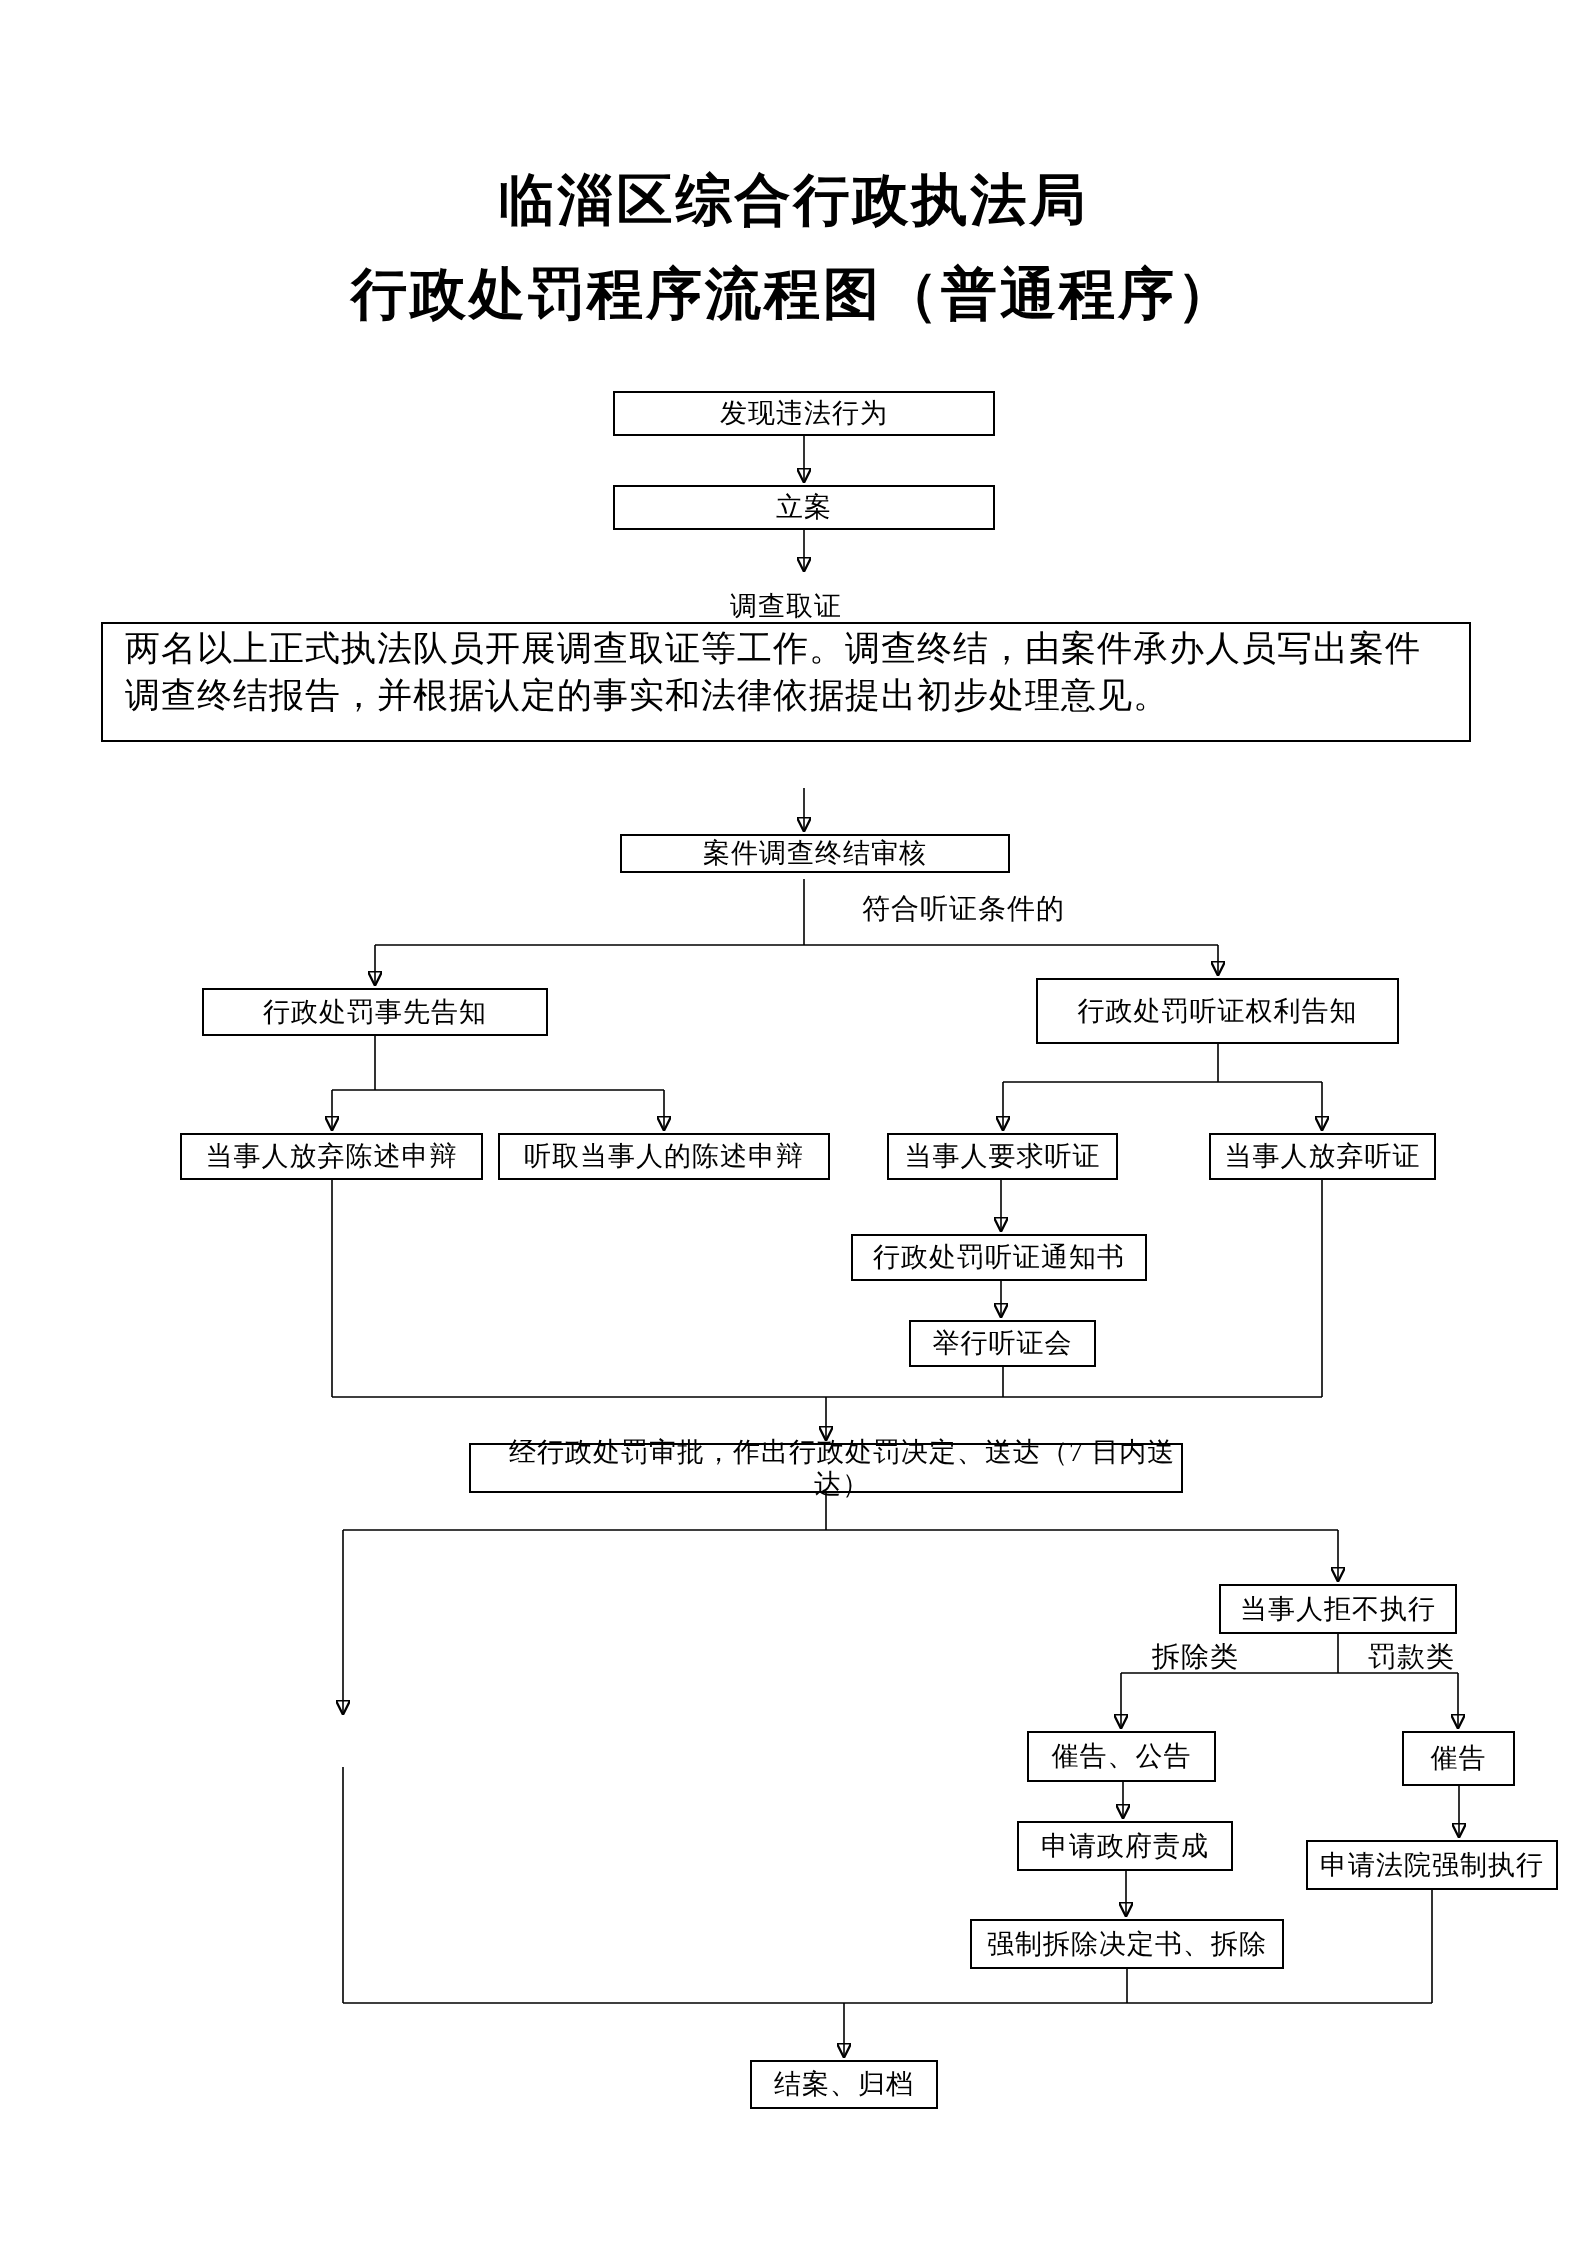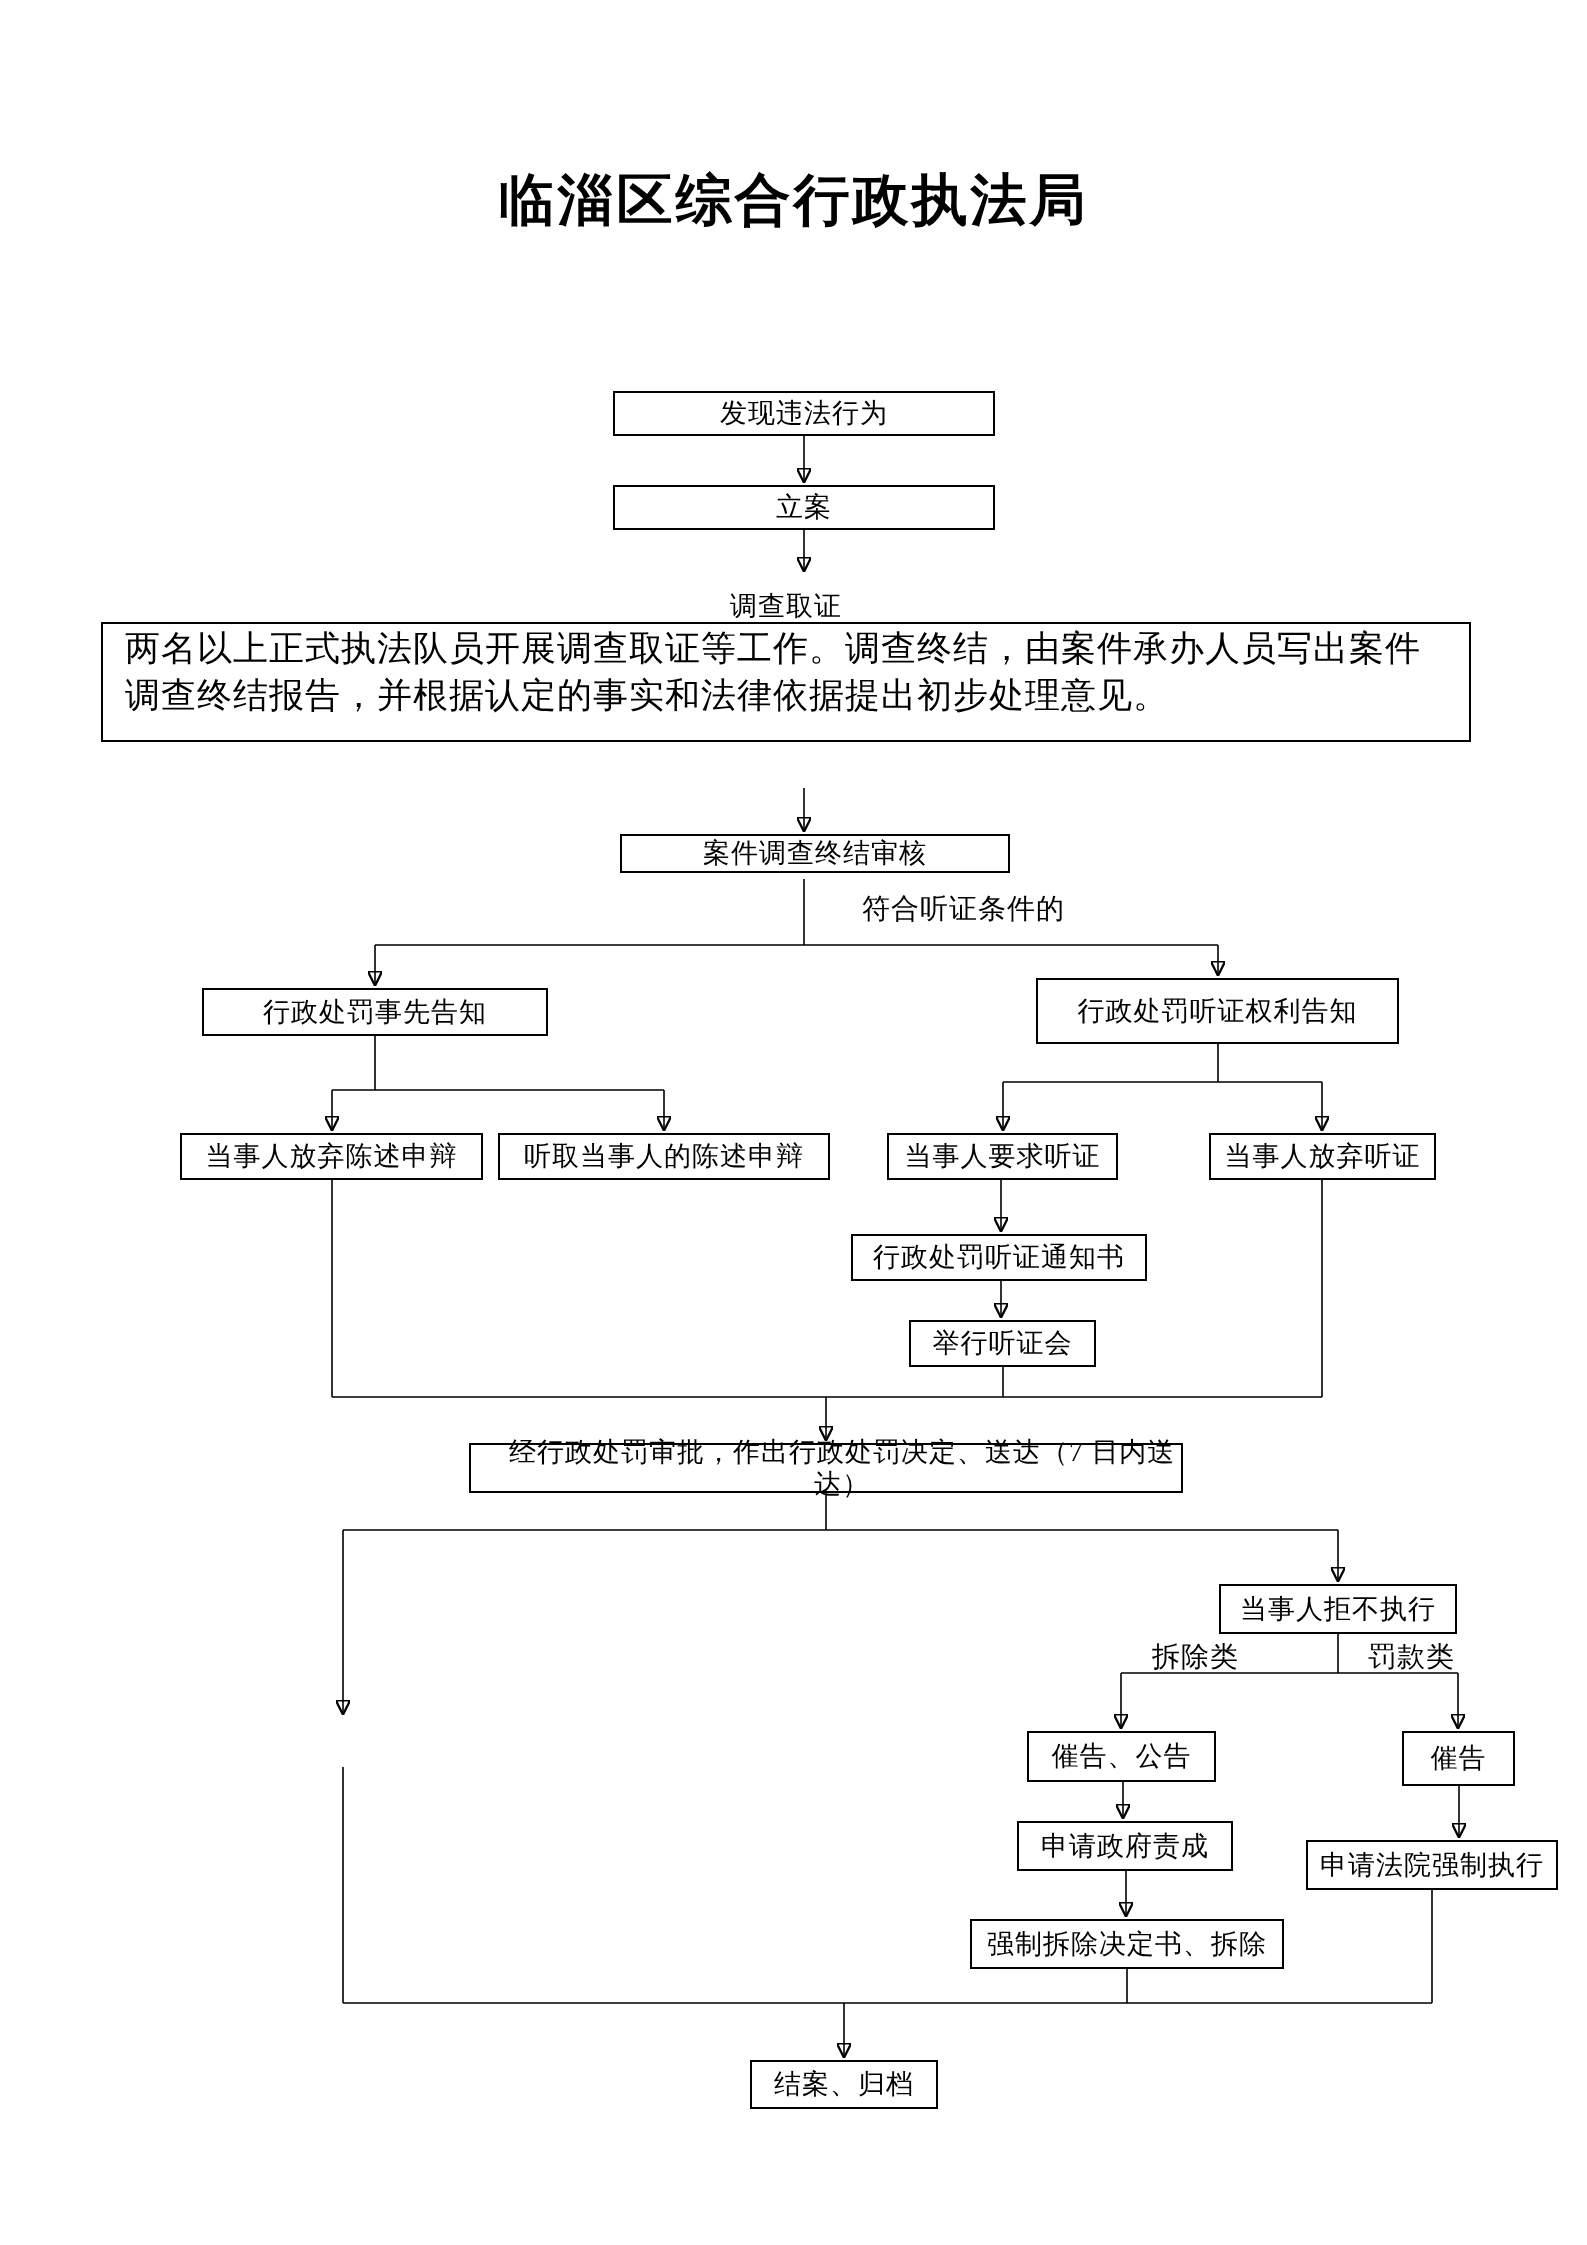--- a/index.html
+++ b/index.html
@@ -60,20 +60,21 @@
     white-space: nowrap;
   }
 </style>
 </head>
 <body>
 
 <div class="canvas">
 
   <div class="titles">
     <div class="t1">临淄区综合行政执法局</div>
+    <div class="t2">行政处罚程序流程图（普通程序）</div>
   </div>
 
   <svg class="connectors" viewBox="0 0 1587 2245" xmlns="http://www.w3.org/2000/svg">
     <defs>
       <marker id="arrow" viewBox="0 0 10 10" refX="9.5" refY="5" markerWidth="9" markerHeight="9" orient="auto-start-reverse">
         <path d="M 0 0 L 10 5 L 0 10 z" fill="#000" stroke="none"></path>
       </marker>
     </defs>
     <g>
 

